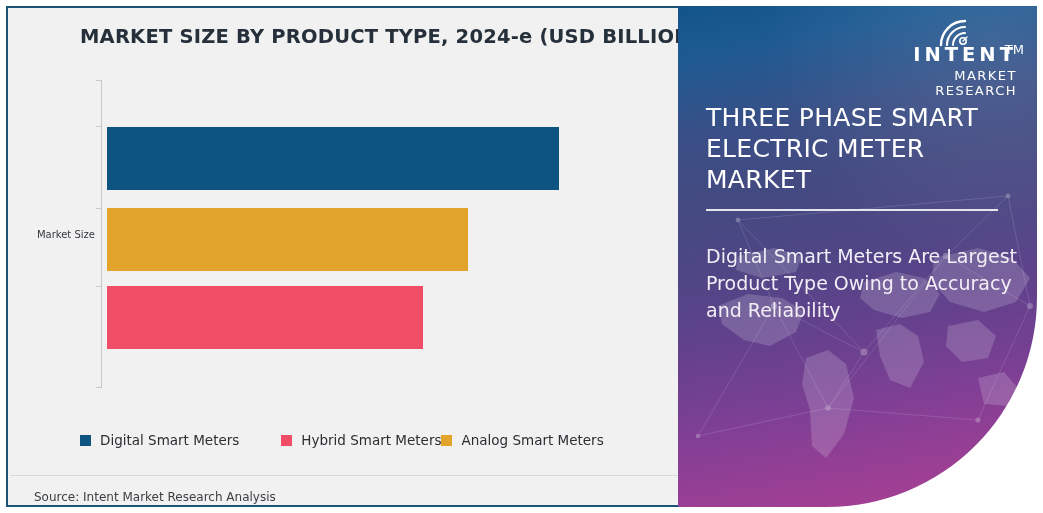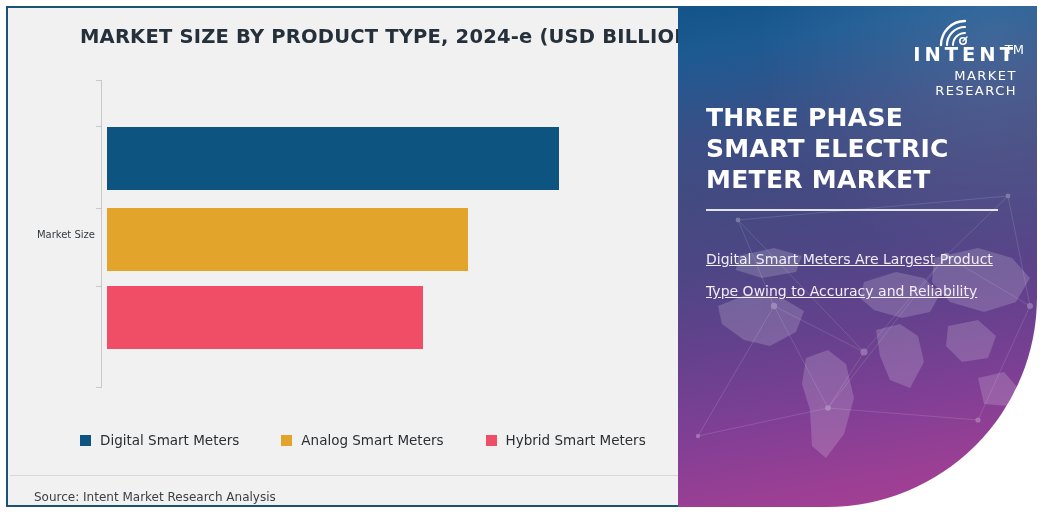--- a/index.html
+++ b/index.html
@@ -116,33 +116,32 @@
     position:absolute;top:-2px;right:-7px;
     font-size:13px;letter-spacing:0;font-weight:normal;margin-left:43px;
   }
   #logo-sub{
     font-size:13px;letter-spacing:1.5px;margin-top:3px;
     font-family:"DejaVu Sans",sans-serif;
   }
 
   #brand-headline{
     position:absolute;left:28px;top:96px;width:300px;
-    color:#ffffff;font-size:25px;font-weight:bold;
+    color:#ffffff;font-size:25px;font-weight:normal;
     line-height:31px;letter-spacing:.3px;
     font-family:"DejaVu Sans",sans-serif;
   }
   #brand-rule{
     position:absolute;left:28px;top:203px;
     width:292px;height:2px;background:rgba(255,255,255,.85);
   }
   #brand-subtitle{
     position:absolute;left:28px;top:237px;width:316px;
-    color:#f2eef6;font-size:14px;line-height:32px;
-    font-family:"DejaVu Sans",sans-serif;
-    text-decoration:underline;
+    color:#f2eef6;font-size:19px;line-height:27px;
+    font-family:"DejaVu Sans",sans-serif;
   }
 </style>
 </head>
 <body>
 
 <div id="card">
 
   <div id="chart-panel">
 
     <div id="chart-title">MARKET SIZE BY PRODUCT TYPE, 2024-e (USD BILLION)</div>
@@ -161,27 +160,27 @@
       <div class="bar" id="bar-0" style="top: 53px; width: 451.613px; background: rgb(14, 84, 128);"></div>
       <div class="bar" id="bar-1" style="top: 134px; width: 361.29px; background: rgb(227, 164, 44);"></div>
       <div class="bar" id="bar-2" style="top: 212px; width: 316.129px; background: rgb(240, 78, 103);"></div>
     </div>
 
     <div id="legend">
       <div class="legend-item">
         <span class="legend-swatch" style="background:#0E5480;"></span>
         <span class="legend-label">Digital Smart Meters</span>
       </div>
+      <div class="legend-item" style="margin-right:0;">
+        <span class="legend-swatch" style="background:#F04E67;"></span>
+        <span class="legend-label">Hybrid Smart Meters</span>
+      </div>
       <div class="legend-item">
         <span class="legend-swatch" style="background:#E3A42C;"></span>
         <span class="legend-label">Analog Smart Meters</span>
-      </div>
-      <div class="legend-item" style="margin-right:0;">
-        <span class="legend-swatch" style="background:#F04E67;"></span>
-        <span class="legend-label">Hybrid Smart Meters</span>
       </div>
     </div>
 
     <div id="source-divider"></div>
     <div id="source-text">Source: Intent Market Research Analysis</div>
   </div>
 
   <div id="brand-panel">
 
     <svg id="brand-map" viewBox="0 0 359 501" preserveAspectRatio="xMidYMid slice">

